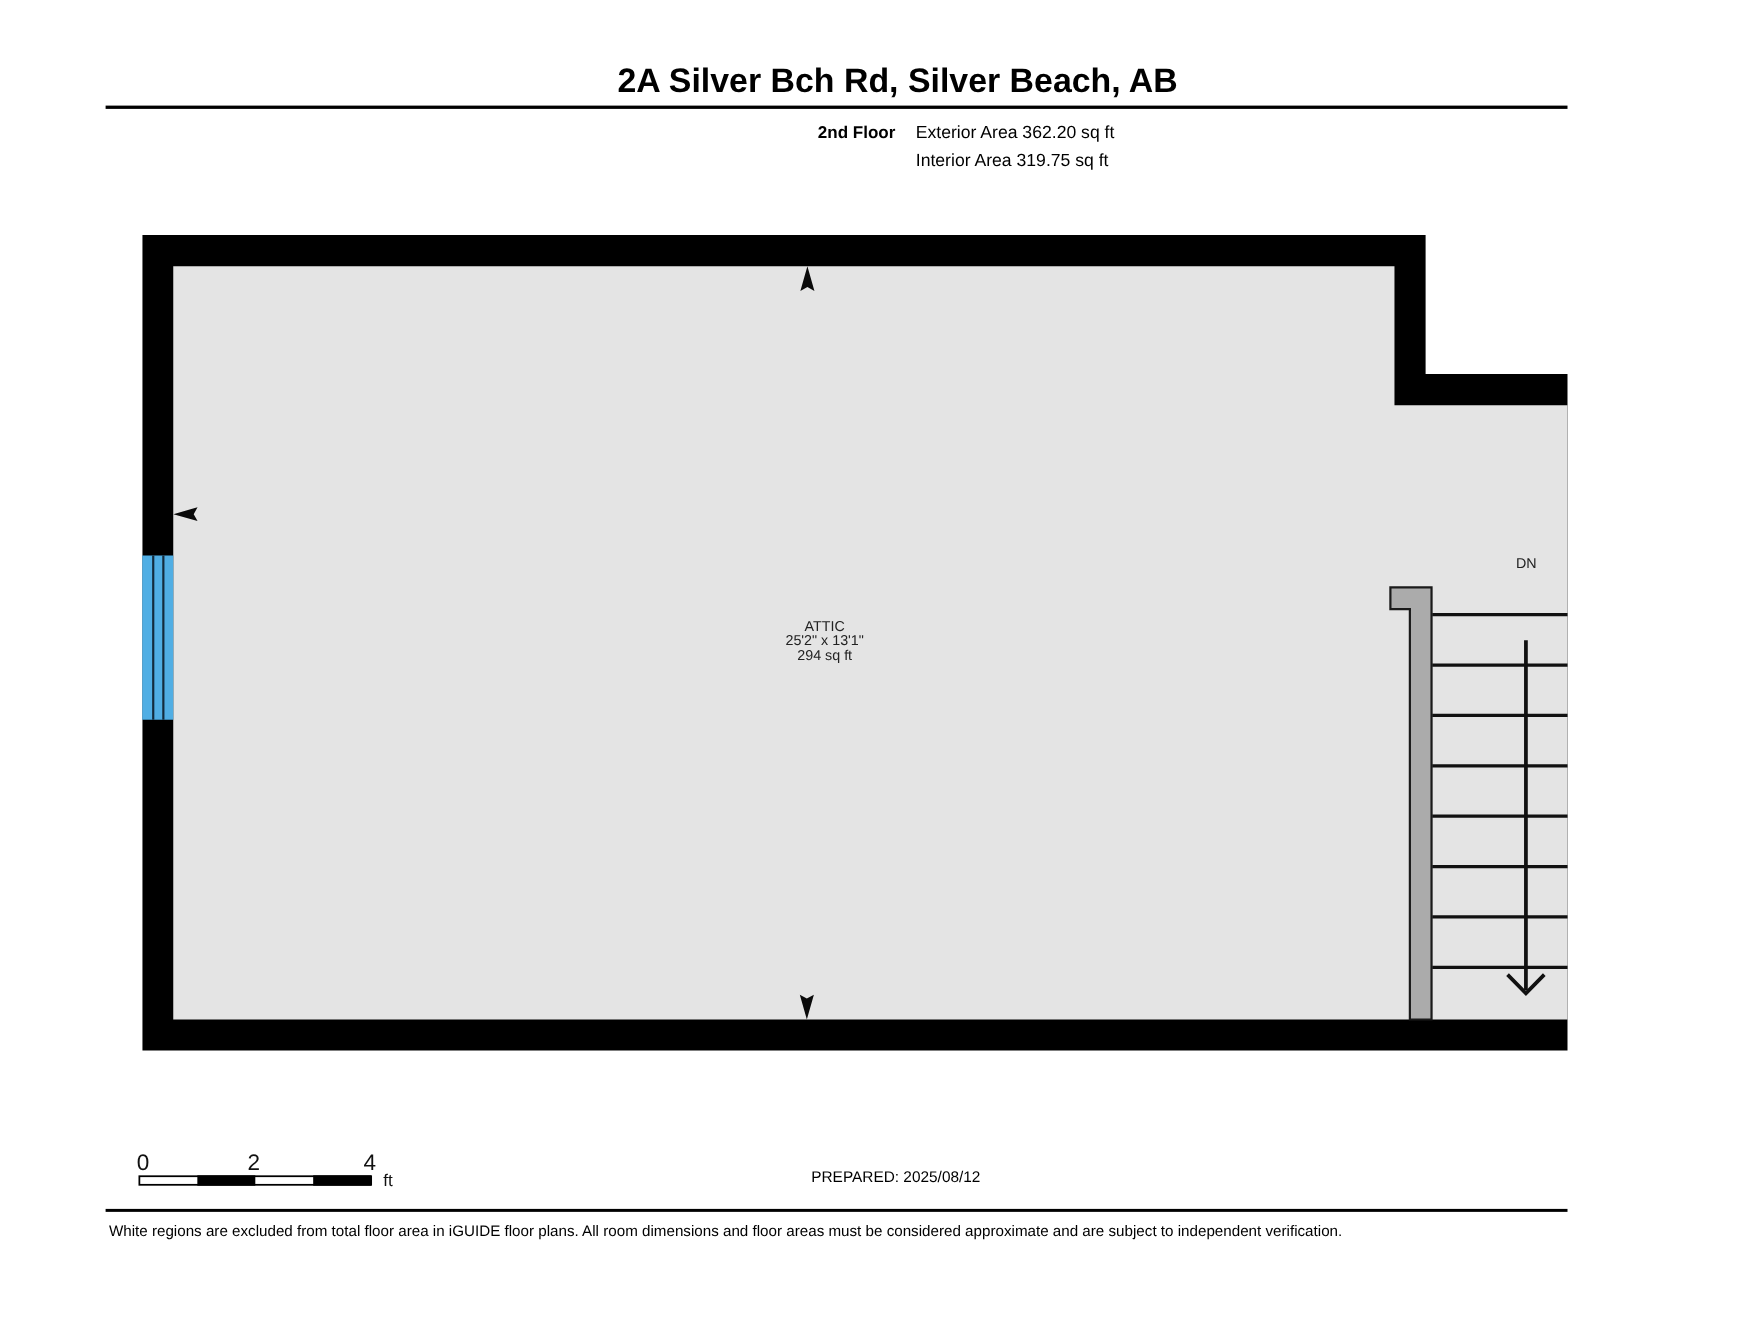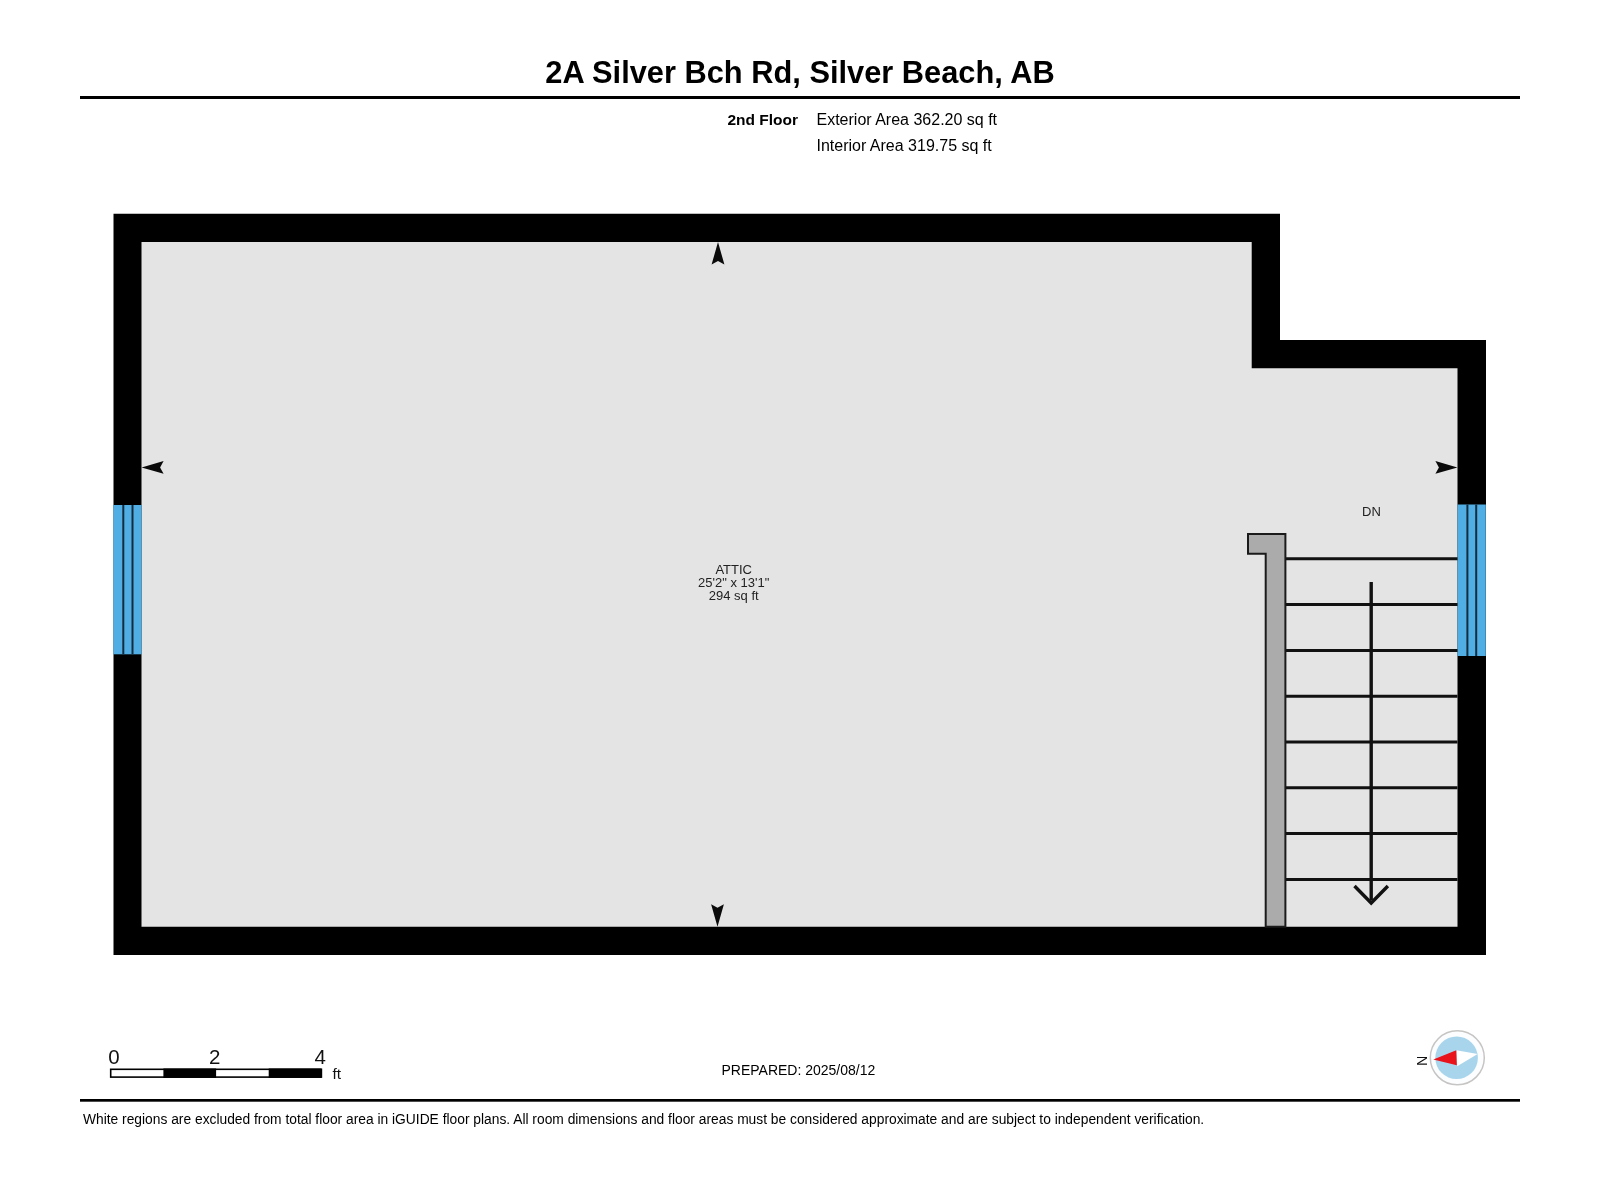--- a/index.html
+++ b/index.html
@@ -1,17 +1,17 @@
 <!DOCTYPE html>
 <html><head>
 <meta charset="utf-8">
 <style>
   html,body{margin:0;padding:0;background:#ffffff;}
-  #page{position:relative;width:1600px;height:1200px;background:#ffffff;overflow:hidden;
-        font-family:"Liberation Sans", sans-serif;}
+  #page{position:relative;width:1409px;height:1200px;background:#ffffff;overflow:hidden;
+        font-family:"Liberation Sans", sans-serif;margin-left:16px;}
   svg{position:absolute;left:0;top:0;}
 </style>
 </head>
 <body>
 <div id="page">
 <svg width="1600" height="1200" viewBox="0 0 1600 1200">
 
   <text x="800" y="83.3" font-size="30.8" font-weight="bold" text-anchor="middle" fill="#000">2A Silver Bch Rd, Silver Beach, AB</text>
   <rect x="80" y="96" width="1440" height="3" fill="#000"></rect>
   <text x="798" y="125" font-size="15.5" font-weight="bold" text-anchor="end" fill="#000">2nd Floor</text>

